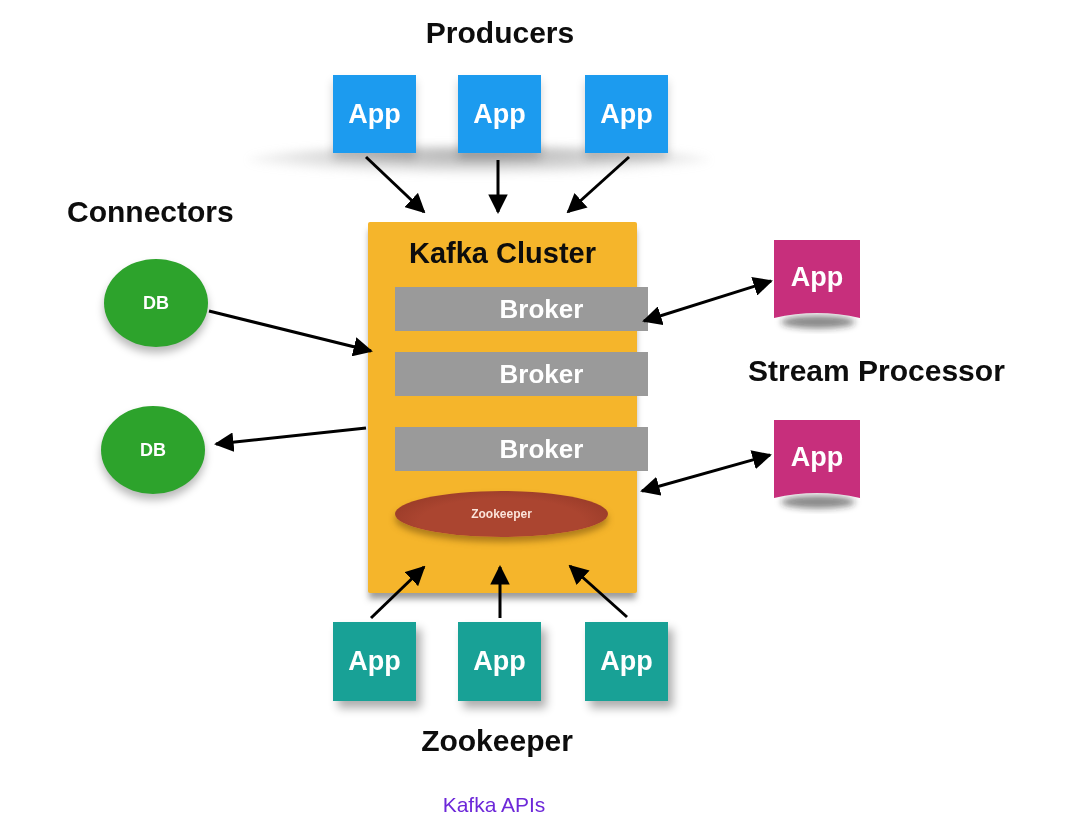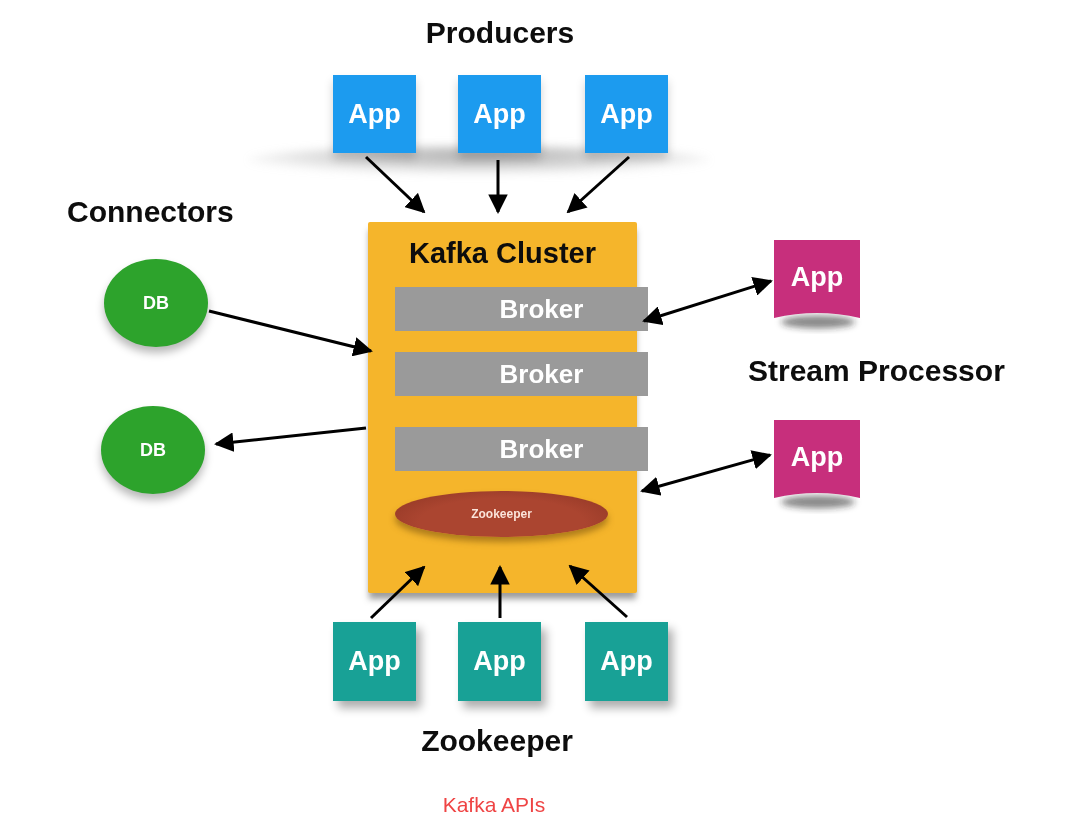--- a/index.html
+++ b/index.html
@@ -17,21 +17,21 @@
     color:#0d0d0d;
     letter-spacing:0px;
     white-space:nowrap;
   }
   .producers-title{left:380px;top:16px;width:240px;text-align:center;}
   .connectors-title{left:67px;top:195px;}
   .stream-title{left:748px;top:354px;}
   .consumers-title{left:377px;top:724px;width:240px;text-align:center;}
   .caption{
     position:absolute;left:374px;top:793px;width:240px;
-    text-align:center;font-size:21px;color:#ef4444;
+    text-align:center;font-size:21px;color:#6d28d9;
   }
   
   .shadow-swoosh{
     position:absolute;left:248px;top:146px;width:462px;height:28px;
     background:radial-gradient(ellipse at 50% 35%, rgba(110,110,110,0.55) 0%, rgba(150,150,150,0.25) 55%, rgba(255,255,255,0) 78%);
     filter:blur(4px);
     border-radius:50%;
   }
   .app-box{
     position:absolute;width:83px;height:78px;

